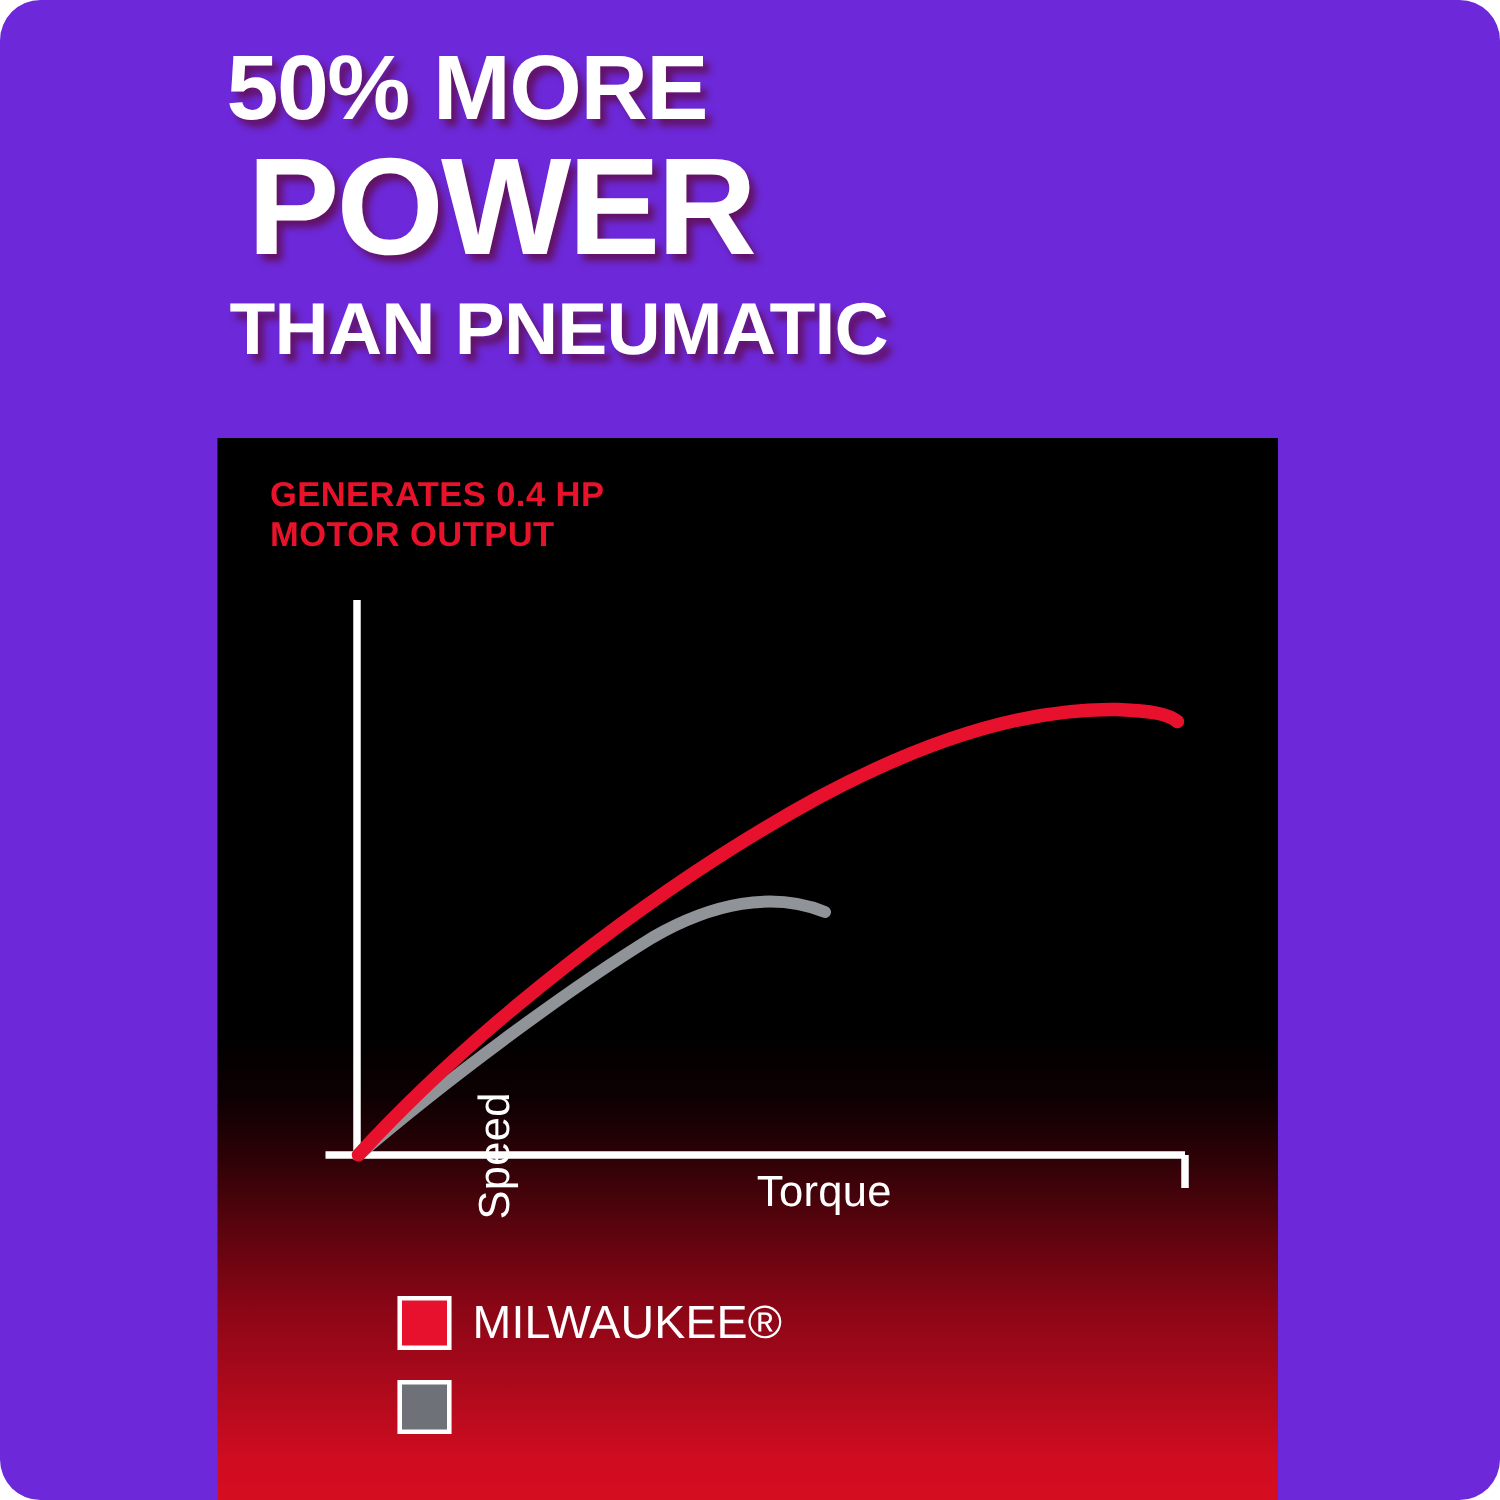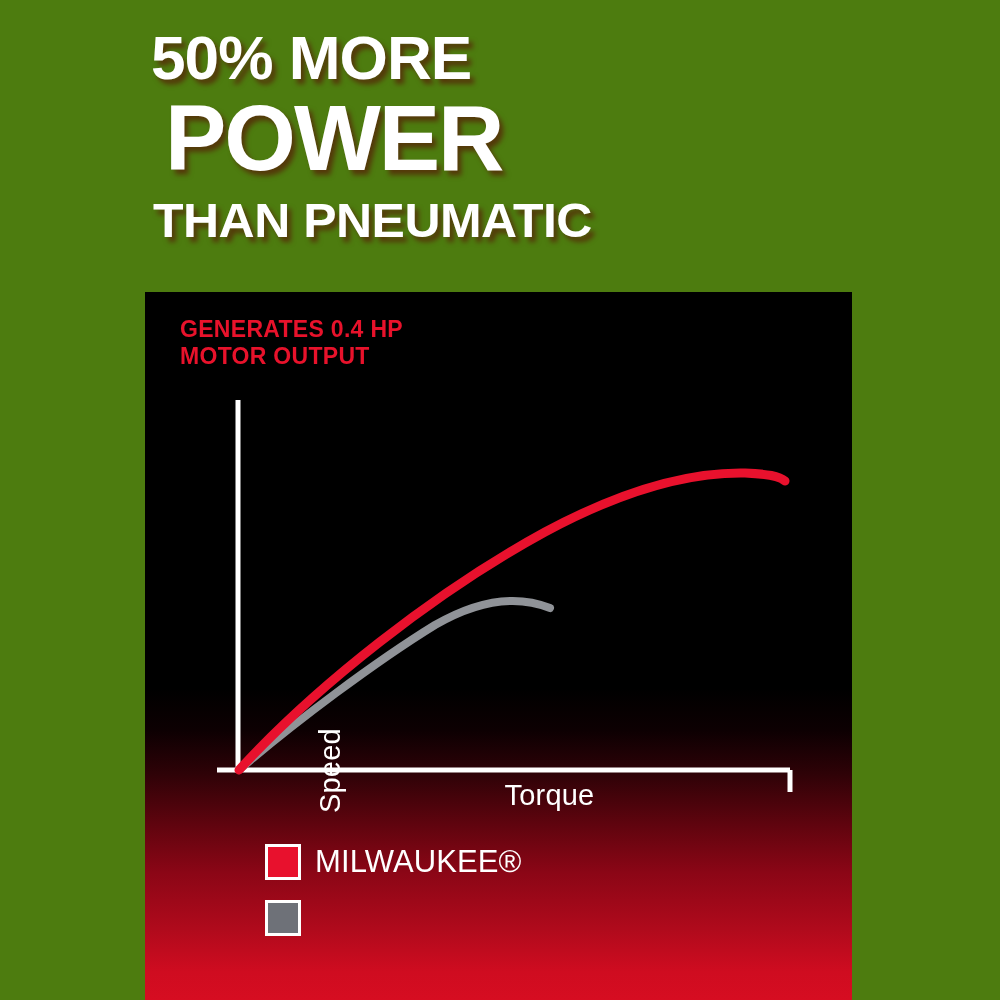--- a/index.html
+++ b/index.html
@@ -131,42 +131,42 @@
   }
 
   
   #legend {
     position: absolute;
     left: 120px;
     top: 552px;
   }
   .legend-row {
     display: flex;
-    align-items: flex-start;
+    align-items: flex-end;
     height: 56px;
   }
   .legend-swatch {
     width: 30px;
     height: 30px;
     border: 3px solid #ffffff;
     box-sizing: content-box;
     flex: 0 0 auto;
   }
   .legend-label {
     margin-left: 14px;
     color: #ffffff;
     font-size: 31px;
     letter-spacing: 0.1px;
     white-space: nowrap;
   }
 </style>
 </head>
 <body>
 
-<div id="root" style="background: #4d7c0f;">
+<div id="root" style="background: #6d28d9; border-radius: 27px;">
 
   <div id="headline">
     <div class="hl-line" id="hl-line-1">50% MORE</div>
     <div class="hl-line" id="hl-line-2">POWER</div>
     <div class="hl-line" id="hl-line-3">THAN PNEUMATIC</div>
   </div>
 
   <div id="chart-panel">
 
     <div id="chart-title" style="color: rgb(232, 18, 43);">GENERATES 0.4 HP

